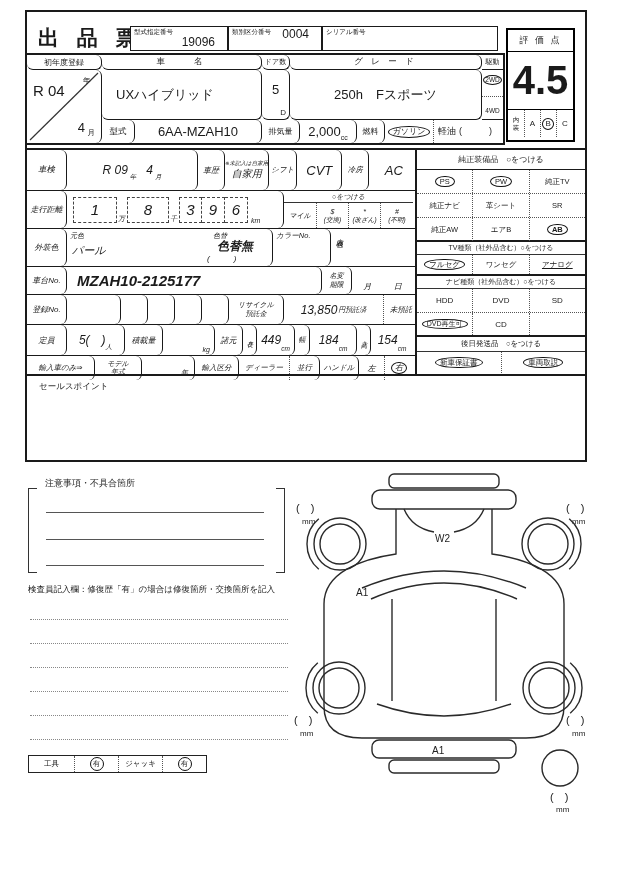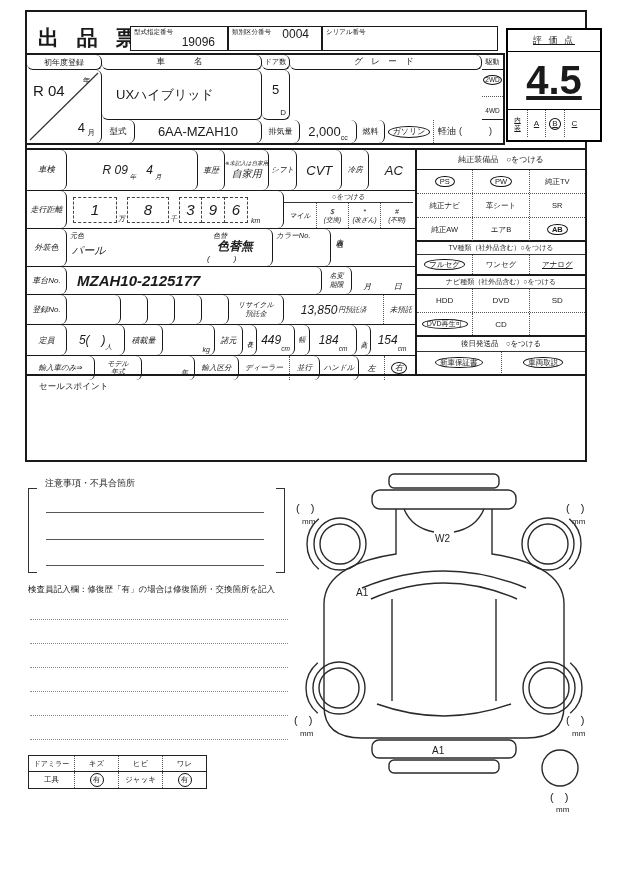--- a/index.html
+++ b/index.html
@@ -38,21 +38,21 @@
   </div>
   <div class="abs" style="left:228px;top:26px;width:94px;height:25px;border:1.6px solid #1a1a1a;background:#fff;">
     <span class="abs f6" style="left:3px;top:1px;">類別区分番号</span>
     <span class="abs f12" style="right:12px;top:0;">0004</span>
   </div>
   <div class="abs" style="left:322px;top:26px;width:176px;height:25px;border:1.6px solid #1a1a1a;background:#fff;">
     <span class="abs f6" style="left:3px;top:1px;">シリアル番号</span>
     <span class="abs f12" style="right:12px;top:8px;"></span>
   </div>
 
-  <div class="abs" style="left:506px;top:28px;width:96px;height:114px;border:2.5px solid #000;background:#fff;text-decoration:underline;">
+  <div class="abs" style="left:506px;top:28px;width:69px;height:114px;border:2.5px solid #000;background:#fff;">
     <div class="cell f9" style="height:22px;border-bottom:1.8px solid #000;letter-spacing:2px;">評 価 点</div>
     <div class="cell bold" style="height:57px;font-size:40px;">4.5</div>
     <div class="row" style="height:27px;border-top:1.8px solid #000;">
       <div class="cell col brd" style="width:20px;font-size:6.5px;line-height:1.1;">
         <span>内</span>
         <span>装</span>
       </div>
       <div class="cell f8 brd" style="width:18px;">A</div>
       <div class="cell f8 brd" style="width:19px;">
         <span class="oval" style="padding:0 2.5px;">B</span>
@@ -79,20 +79,21 @@
       <span class="abs f75" style="right:6px;bottom:5px;">月</span>
     </div>
 
     <div class="abs cell f13 br bb" style="left:75px;top:15px;width:160px;height:50px;justify-content:flex-start;padding-left:14px;">UXハイブリッド</div>
 
     <div class="abs br bb" style="left:235px;top:15px;width:28px;height:50px;">
       <span class="abs f13" style="left:10px;top:12px;">5</span>
       <span class="abs f8" style="right:3px;bottom:2px;">D</span>
     </div>
 
+    <div class="abs cell f13 br bb" style="left:263px;top:15px;width:192px;height:50px;">250h　Fスポーツ</div>
 
     <div class="abs col bb" style="left:455px;top:15px;width:21px;height:50px;justify-content:space-around;">
       <span class="oval" style="font-size:6.5px;padding:0 1.5px;">2WD</span>
       <div style="width:100%;border-top:1.2px dotted #555;"></div>
       <span class="f6">4WD</span>
     </div>
 
     <div class="abs cell f85 br" style="left:75px;top:65px;width:33px;height:23px;">型式</div>
     <div class="abs cell f13 br" style="left:108px;top:65px;width:127px;height:23px;">6AA-MZAH10</div>
     <div class="abs cell f8 br" style="left:235px;top:65px;width:38px;height:23px;">排気量</div>
@@ -337,26 +338,20 @@
 
   <span class="abs f85" style="left:28px;top:584px;">検査員記入欄：修復歴「有」の場合は修復箇所・交換箇所を記入</span>
   <div class="abs dotline" style="left:30px;top:619px;width:258px;"></div>
   <div class="abs dotline" style="left:30px;top:643px;width:258px;"></div>
   <div class="abs dotline" style="left:30px;top:667px;width:258px;"></div>
   <div class="abs dotline" style="left:30px;top:691px;width:258px;"></div>
   <div class="abs dotline" style="left:30px;top:715px;width:258px;"></div>
   <div class="abs dotline" style="left:30px;top:739px;width:258px;"></div>
 
   <div class="abs" style="left:28px;top:755px;width:179px;border:1.5px solid #222;">
-    <div class="row" style="height:15px;border-bottom:1.2px solid #222;">
-      <div class="cell f7 brd" style="flex:0 0 46px;">ドアミラー</div>
-      <div class="cell f75 brd" style="flex:0 0 44px;">キズ</div>
-      <div class="cell f75 brd" style="flex:0 0 44px;">ヒビ</div>
-      <div class="cell f75" style="flex:1;">ワレ</div>
-    </div>
     <div class="row" style="height:16px;">
       <div class="cell f75 brd" style="flex:0 0 46px;">工具</div>
       <div class="cell brd" style="flex:0 0 44px;">
           <span class="circ">有</span>
         </div>
       <div class="cell f75 brd" style="flex:0 0 44px;">ジャッキ</div>
       <div class="cell" style="flex:1;">
           <span class="circ">有</span>
         </div>
     </div>

